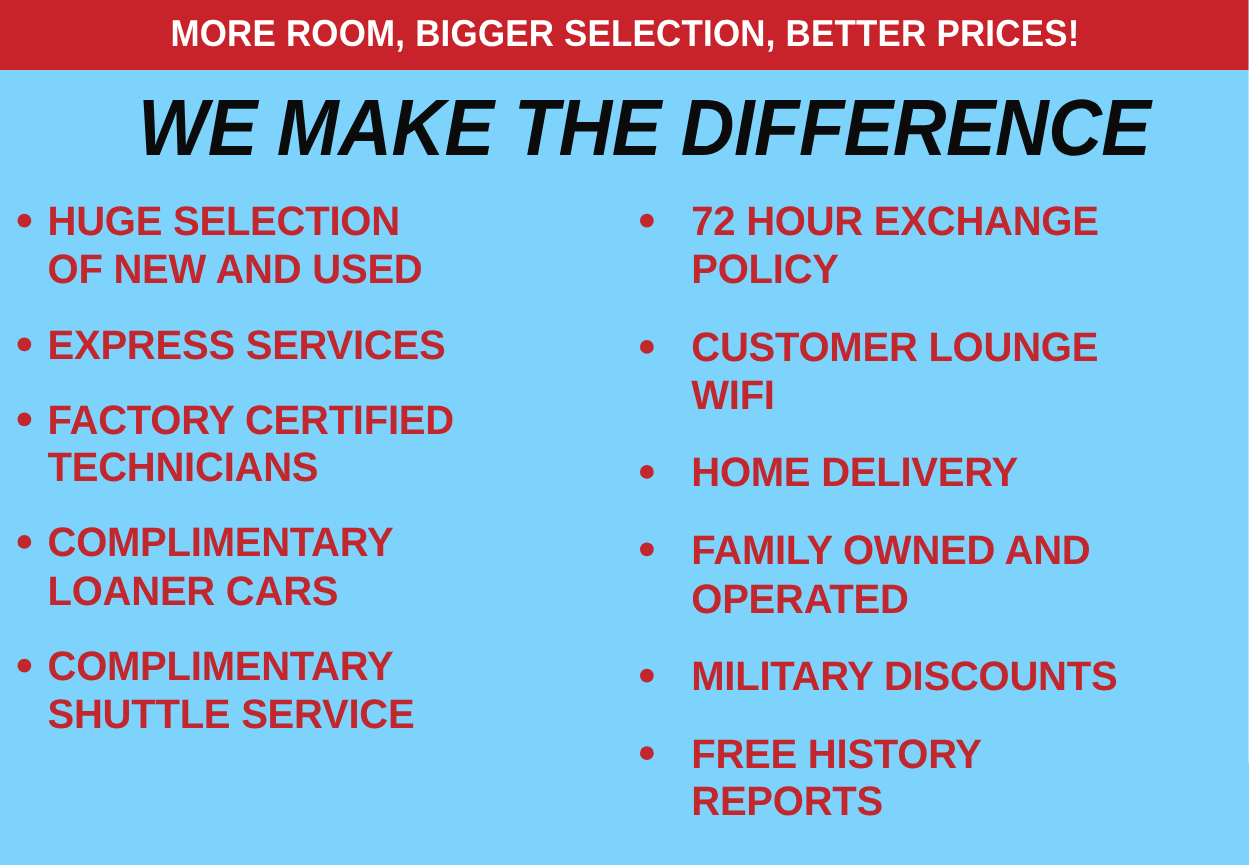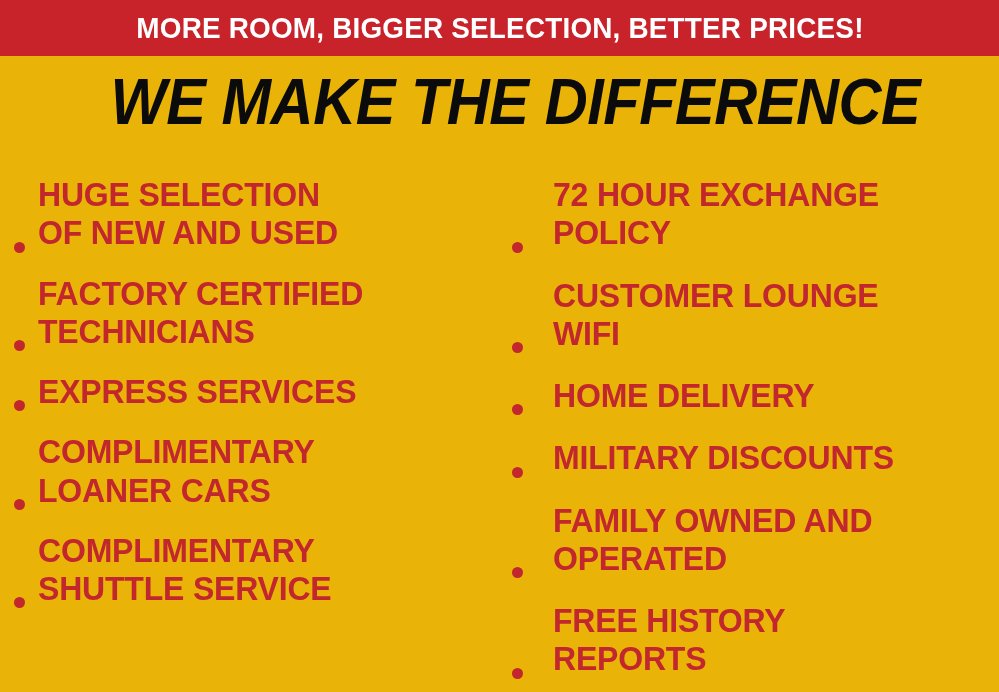--- a/index.html
+++ b/index.html
@@ -7,21 +7,21 @@
     padding: 0;
     background: #ffffff;
   }
   body {
     font-family: "Liberation Sans", sans-serif;
   }
   .poster {
     position: relative;
     width: 999px;
     height: 692px;
-    background: #eab308;
+    background: #7dd3fc;
     overflow: hidden;
   }
 
   
   .banner {
     position: absolute;
     left: 0;
     top: 0;
     width: 999px;
     height: 56px;
@@ -77,23 +77,22 @@
   }
   .col {
     position: absolute;
     top: 0;
   }
   .col-left  { left: 14px;  width: 492px; }
   .col-right { left: 512px; width: 487px; }
 
   .bullet-item {
     display: flex;
-    align-items: flex-end;
+    align-items: flex-start;
     margin-bottom: 22px;
-    margin-top: 18px;
   }
   .col-right .bullet-item {
     margin-bottom: 24px;
     gap: 17px;
   }
 
   .bullet-dot {
     flex: 0 0 auto;
     width: 11px;
     height: 11px;
@@ -139,35 +138,35 @@
         <span class="bullet-dot"></span>
         <span class="bullet-text">
           <span>HUGE SELECTION</span>
           <span class="l2">OF NEW AND USED</span>
         </span>
       </div>
 
       <div class="bullet-item">
         <span class="bullet-dot"></span>
         <span class="bullet-text">
+          <span>EXPRESS SERVICES</span>
+        </span>
+      </div>
+
+      <div class="bullet-item">
+        <span class="bullet-dot"></span>
+        <span class="bullet-text">
           <span>FACTORY CERTIFIED</span>
           <span class="l2">TECHNICIANS</span>
         </span>
       </div>
 
       <div class="bullet-item">
         <span class="bullet-dot"></span>
         <span class="bullet-text">
-          <span>EXPRESS SERVICES</span>
-        </span>
-      </div>
-
-      <div class="bullet-item">
-        <span class="bullet-dot"></span>
-        <span class="bullet-text">
           <span>COMPLIMENTARY</span>
           <span class="l2">LOANER CARS</span>
         </span>
       </div>
 
       <div class="bullet-item">
         <span class="bullet-dot"></span>
         <span class="bullet-text">
           <span>COMPLIMENTARY</span>
           <span class="l2">SHUTTLE SERVICE</span>
@@ -197,35 +196,35 @@
       <div class="bullet-item">
         <span class="bullet-dot"></span>
         <span class="bullet-text">
           <span>HOME DELIVERY</span>
         </span>
       </div>
 
       <div class="bullet-item">
         <span class="bullet-dot"></span>
         <span class="bullet-text">
-          <span>MILITARY DISCOUNTS</span>
-        </span>
-      </div>
-
-      <div class="bullet-item">
-        <span class="bullet-dot"></span>
-        <span class="bullet-text">
           <span>FAMILY OWNED AND</span>
           <span class="l2">OPERATED</span>
         </span>
       </div>
 
       <div class="bullet-item">
         <span class="bullet-dot"></span>
         <span class="bullet-text">
+          <span>MILITARY DISCOUNTS</span>
+        </span>
+      </div>
+
+      <div class="bullet-item">
+        <span class="bullet-dot"></span>
+        <span class="bullet-text">
           <span>FREE HISTORY</span>
           <span class="l2">REPORTS</span>
         </span>
       </div>
 
     </div>
 
   </div>
 </div>
 

